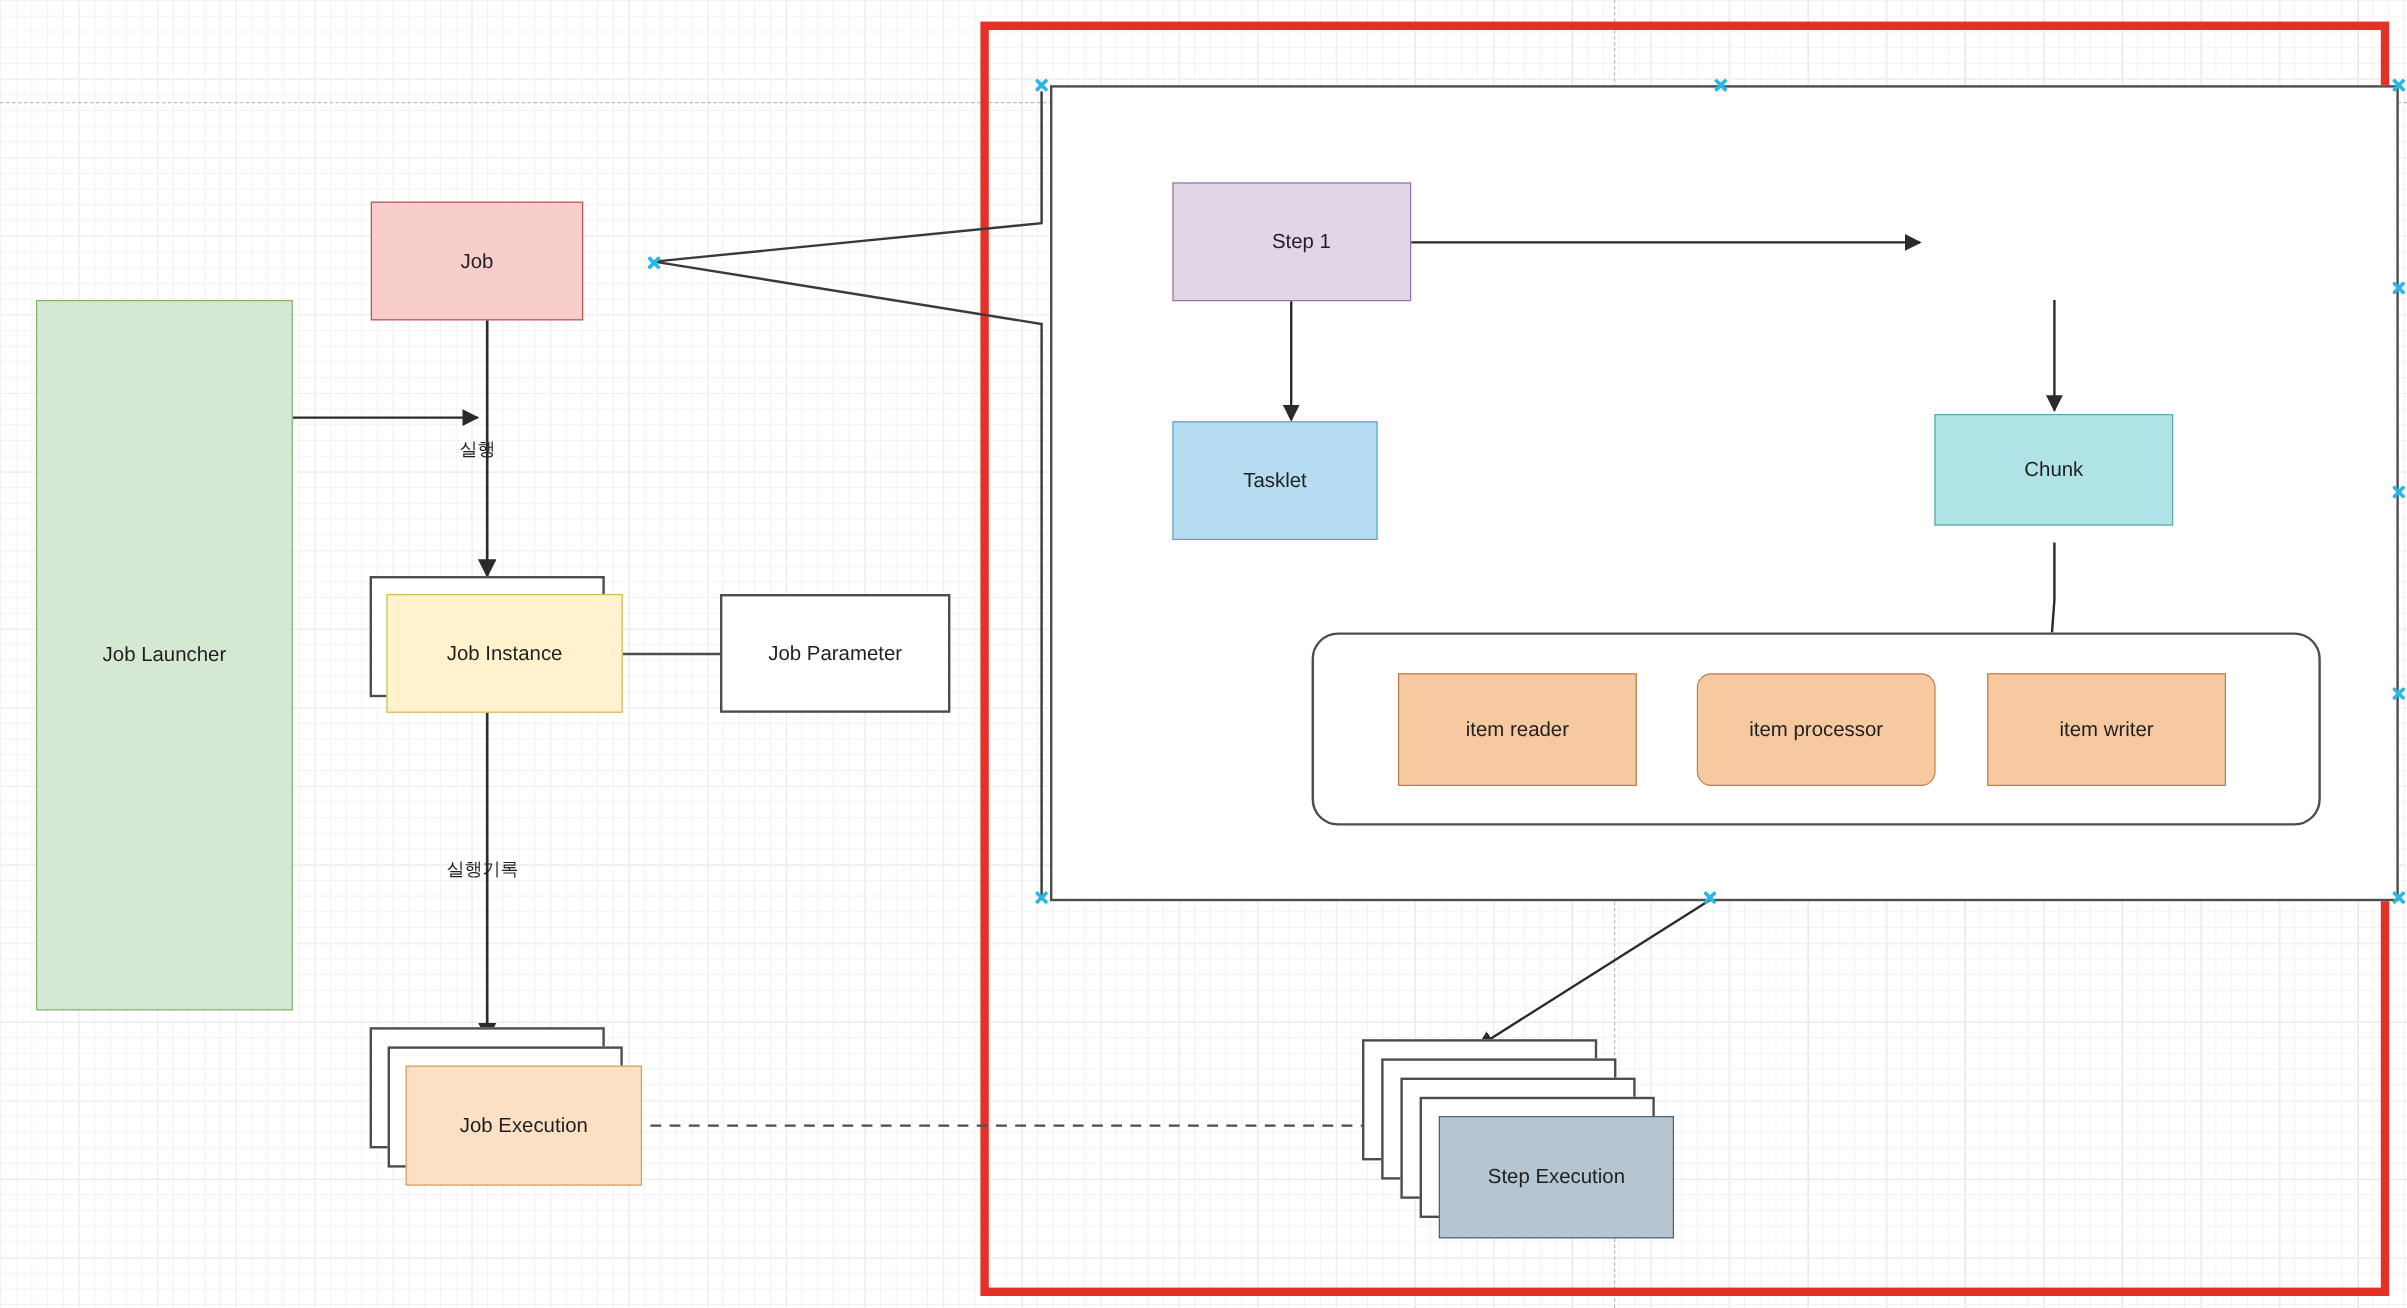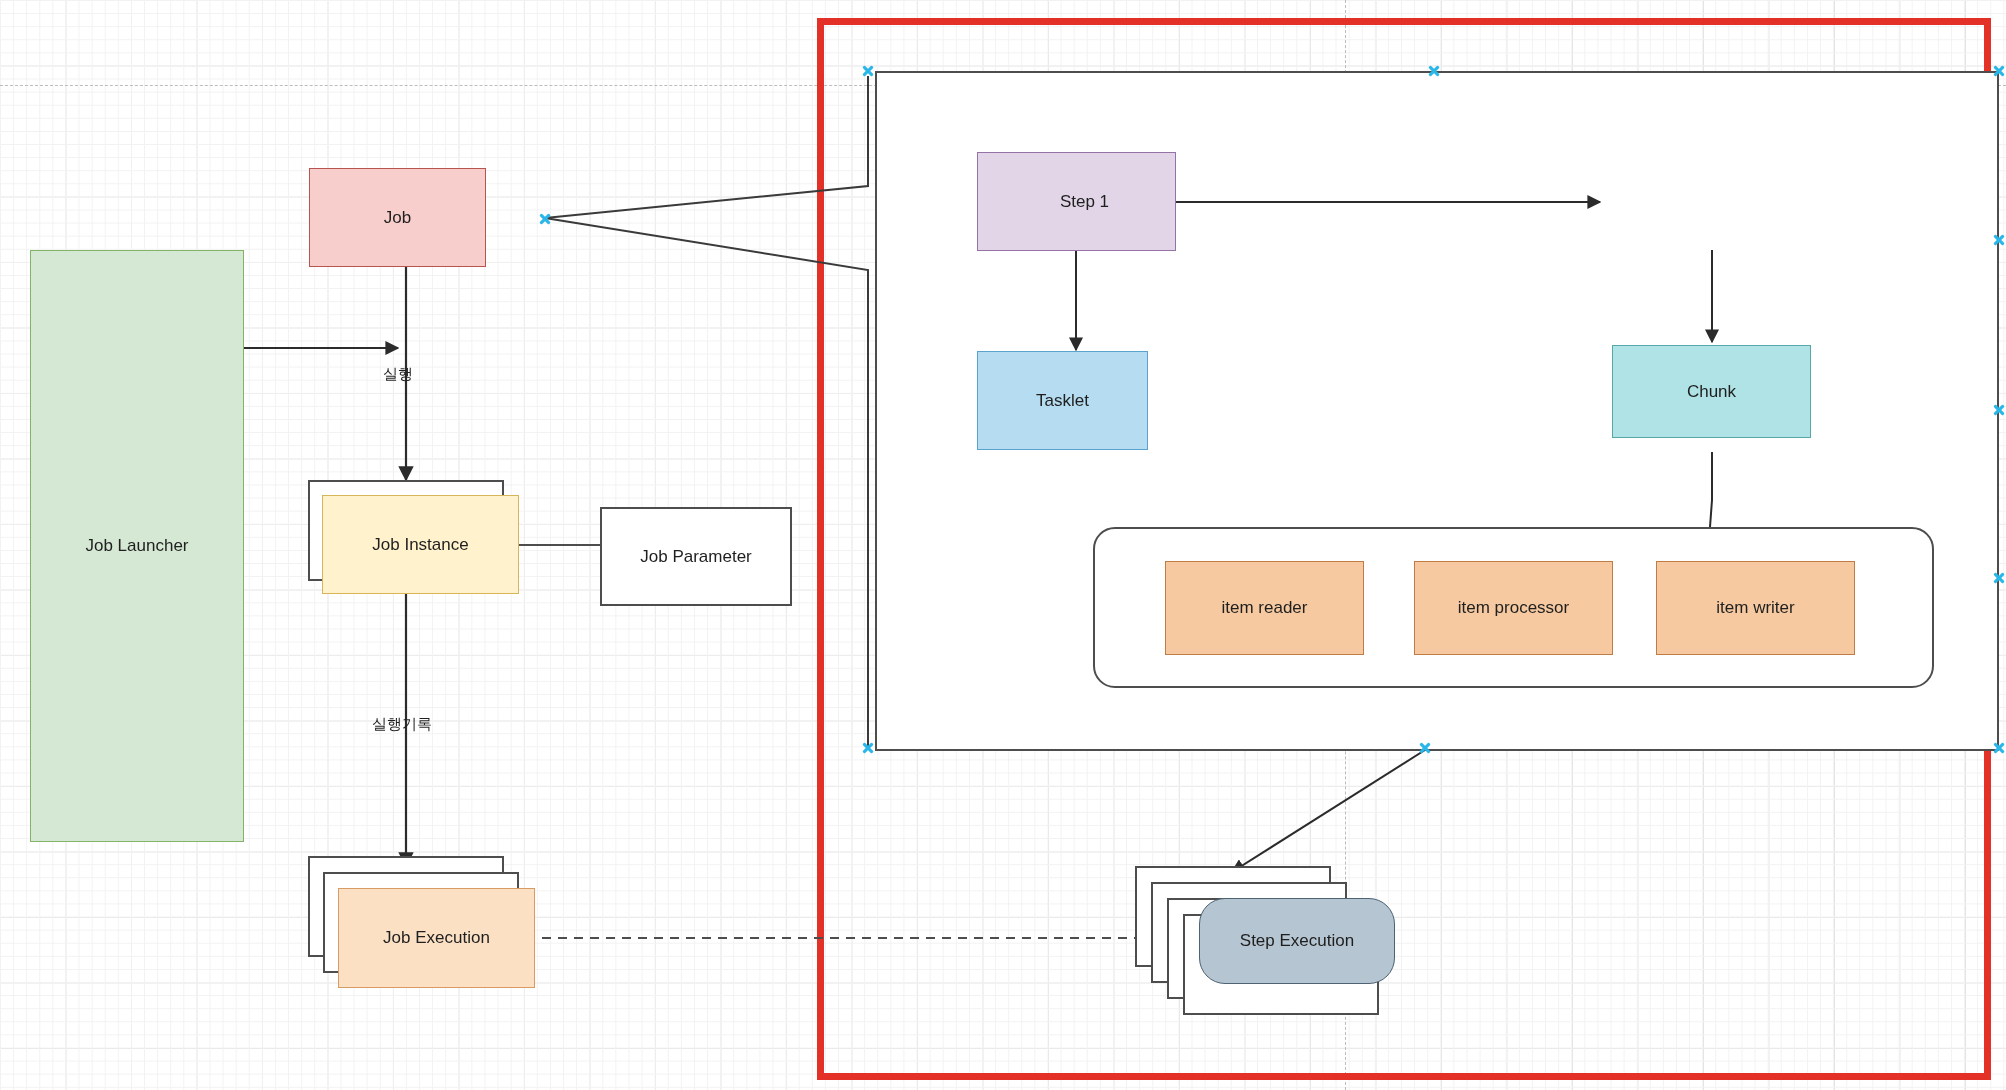--- a/index.html
+++ b/index.html
@@ -34,21 +34,21 @@
   }
   .shadow-card{position:absolute;box-sizing:border-box;
     background:#ffffff;border:2px solid #4d4d4d;}
 
   
   .n-green  {background:#d5e8d4;border:1.5px solid #82b366;}
   .n-pink   {background:#f8cecc;border:1.5px solid #b85450;}
   .n-yellow {background:#fff2cc;border:1.5px solid #d6b656;}
   .n-orange {background:#fce0c4;border:1.5px solid #d79b63;}
   .n-orange2{background:#f6c9a0;border:1.5px solid #c07c48;}
-  .n-white  {background:#ffffff;border:2px solid #4d4d4d;margin-top:12px;}
+  .n-white  {background:#ffffff;border:2px solid #4d4d4d;}
   .n-purple {background:#e1d5e7;border:1.5px solid #9673a6;padding-left:16px;}
   .n-teal   {background:#b0e3e6;border:1.5px solid #56a8a8;}
   .n-bluegr {background:#b5c5d1;border:1.5px solid #4d6273;}
 
   
   #red-container{
     position:absolute;left:817px;top:18px;width:1174px;height:1062px;
     border:7px solid #e33127;box-sizing:border-box;background:transparent;
   }
   
@@ -166,32 +166,32 @@
 
   <div class="node n-teal" style="left:1612px;top:345px;width:199px;height:93px;">
     <span>Chunk</span>
   </div>
 
   <div id="chunk-group"></div>
 
   <div class="node n-orange2" style="left:1165px;top:561px;width:199px;height:94px;">
     <span>item reader</span>
   </div>
-  <div class="node n-orange2" style="left:1414px;top:561px;width:199px;height:94px;">
+  <div class="node n-orange2" style="left:1414px;top:561px;width:199px;height:94px;border-radius:12px;">
     <span>item processor</span>
   </div>
   <div class="node n-orange2" style="left:1656px;top:561px;width:199px;height:94px;">
     <span>item writer</span>
   </div>
 
   <div class="shadow-card" style="left:1135px;top:866px;width:196px;height:101px;"></div>
   <div class="shadow-card" style="left:1151px;top:882px;width:196px;height:101px;"></div>
   <div class="shadow-card" style="left:1167px;top:898px;width:196px;height:101px;"></div>
   <div class="shadow-card" style="left:1183px;top:914px;width:196px;height:101px;"></div>
-  <div class="node n-bluegr" style="left:1199px;top:898px;width:196px;height:86px;border-radius:26px;">
+  <div class="node n-bluegr" style="left:1199px;top:930px;width:196px;height:102px;">
     <span>Step Execution</span>
   </div>
 
   <div class="handle" style="left:868px;top:71px;"></div>
   <div class="handle" style="left:1434px;top:71px;"></div>
   <div class="handle" style="left:1999px;top:71px;"></div>
   <div class="handle" style="left:1999px;top:240px;"></div>
   <div class="handle" style="left:1999px;top:410px;"></div>
   <div class="handle" style="left:1999px;top:578px;"></div>
   <div class="handle" style="left:868px;top:748px;"></div>

